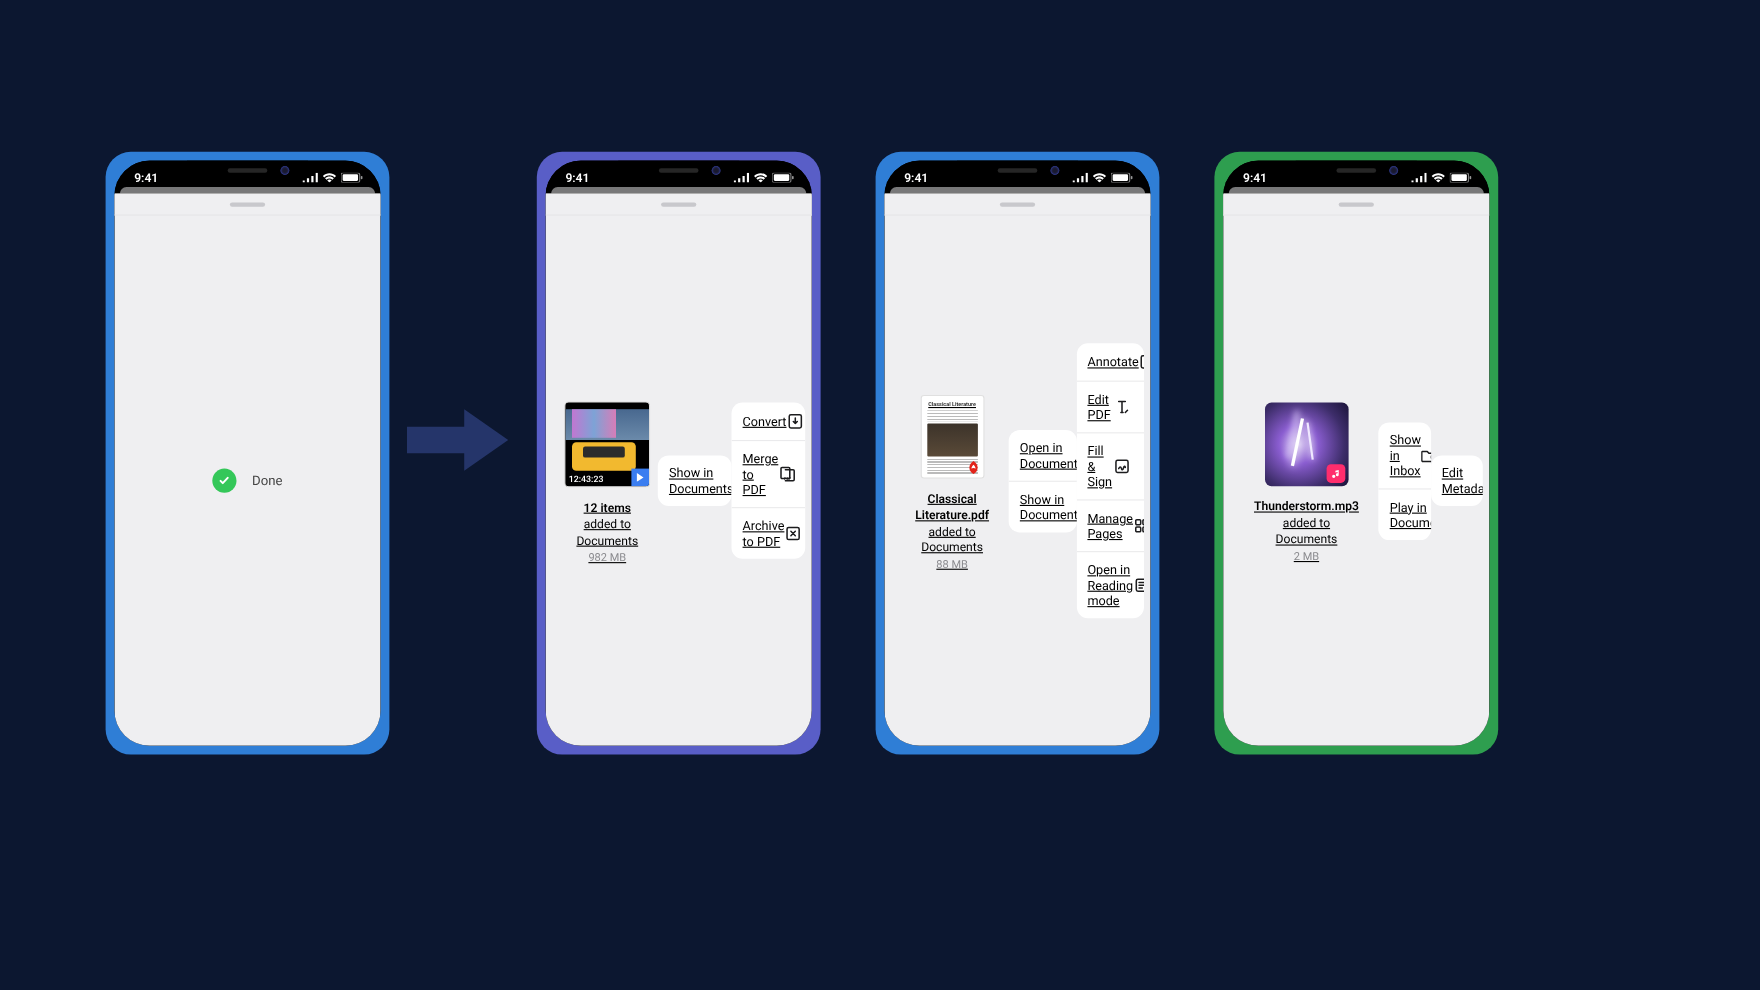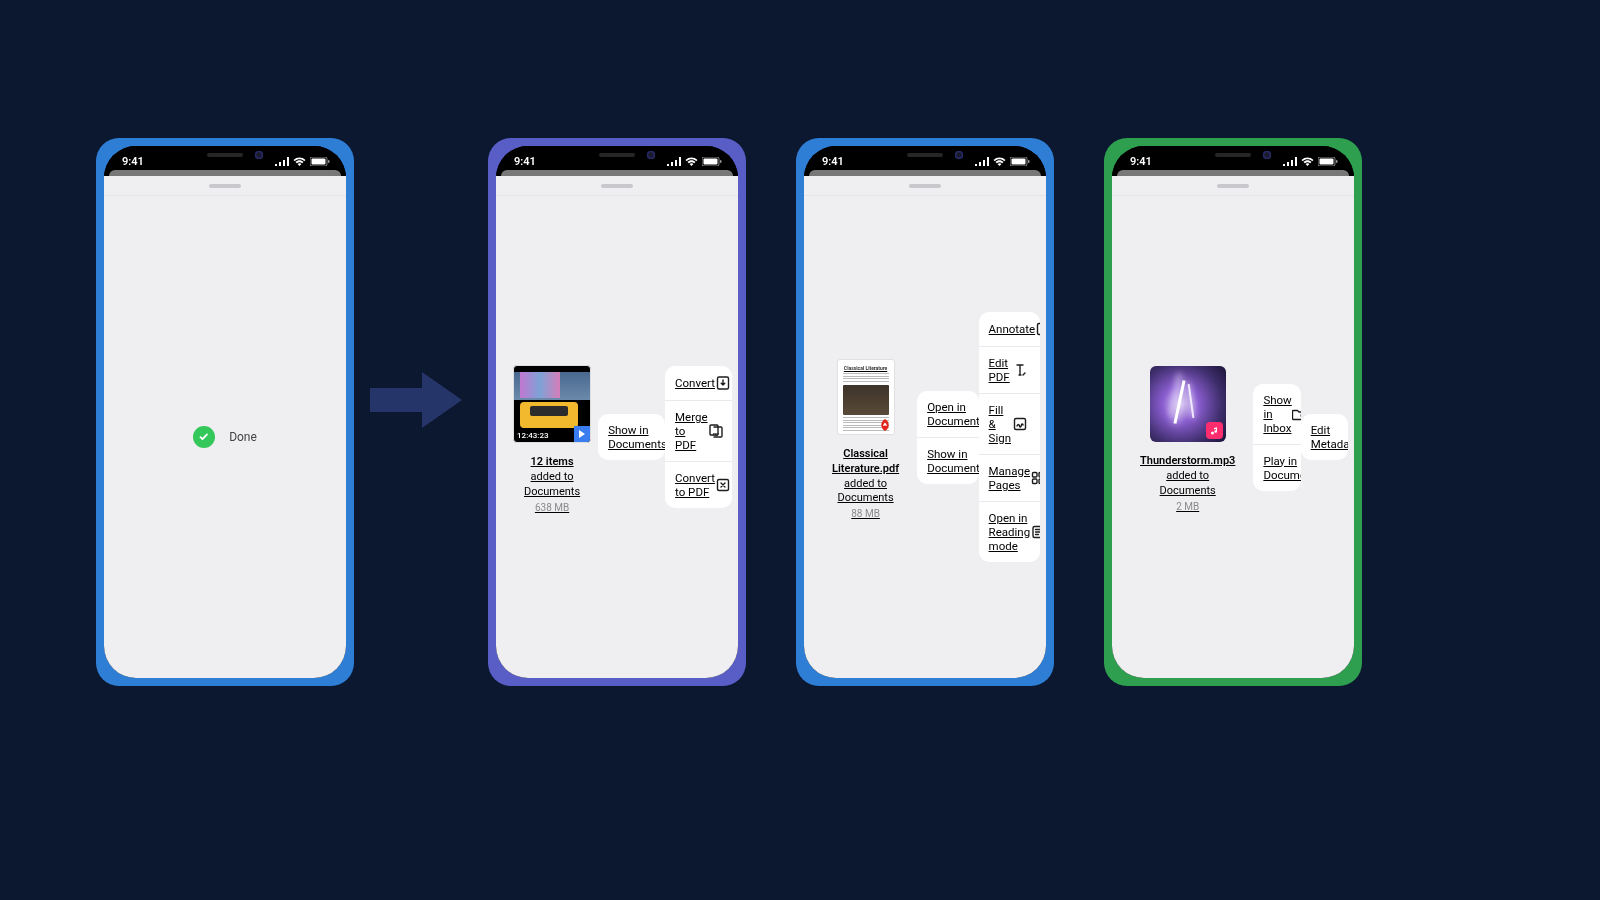--- a/index.html
+++ b/index.html
@@ -342,21 +342,21 @@
               <div class="timestamp">12:43:23</div>
               <div class="play-badge">
                 <svg width="8" height="8" viewBox="0 0 8 8">
                     <path d="M1 0 L7 4 L1 8 Z" fill="#fff"></path>
                   </svg>
               </div>
             </div>
             <div class="header-text">
               <span class="bold">12 items</span><span> added to Documents</span>
             </div>
-            <div class="sub-text">638 MB</div>
+            <div class="sub-text">982 MB</div>
           </div>
           <div class="action-group">
               <div class="action-row">
                 <span>Show in Documents</span>
                 <span class="action-icon">
                   <svg width="16" height="16" viewBox="0 0 16 16">
                     <path d="M1.5 4.5h4l1.5 1.5h6.5a1 1 0 0 1 1 1v5.5a1 1 0 0 1-1 1h-12a1 1 0 0 1-1-1V5a.5.5 0 0 1 .5-.5z" stroke="#1c1c1e" stroke-width="1.4" fill="none" stroke-linecap="round" stroke-linejoin="round"></path>
                     <circle cx="11" cy="9.5" r="1.8" stroke="#1c1c1e" stroke-width="1.4" fill="none" stroke-linecap="round" stroke-linejoin="round"></circle>
                     <path d="M12.3 10.8l1.4 1.4" stroke="#1c1c1e" stroke-width="1.4" fill="none" stroke-linecap="round" stroke-linejoin="round"></path>
                   </svg>
@@ -377,21 +377,21 @@
                 <span>Merge to PDF</span>
                 <span class="action-icon">
                   <svg width="16" height="16" viewBox="0 0 16 16">
                     <rect x="2" y="2" width="8" height="10" rx="1" stroke="#1c1c1e" stroke-width="1.4" fill="none" stroke-linecap="round" stroke-linejoin="round"></rect>
                     <path d="M6 4h7a1 1 0 0 1 1 1v8a1 1 0 0 1-1 1H6" stroke="#1c1c1e" stroke-width="1.4" fill="none" stroke-linecap="round" stroke-linejoin="round"></path>
                     <text x="8" y="13" font-size="3.5" fill="#1c1c1e" text-anchor="middle" font-weight="700">PDF</text>
                   </svg>
                 </span>
               </div>
               <div class="action-row">
-                <span>Convert to PDF</span>
+                <span>Archive to PDF</span>
                 <span class="action-icon">
                   <svg width="16" height="16" viewBox="0 0 16 16">
                     <rect x="2.5" y="2.5" width="11" height="11" rx="1.5" stroke="#1c1c1e" stroke-width="1.4" fill="none" stroke-linecap="round" stroke-linejoin="round"></rect>
                     <path d="M6 6l4 4M10 6l-4 4" stroke="#1c1c1e" stroke-width="1.4" fill="none" stroke-linecap="round" stroke-linejoin="round"></path>
                   </svg>
                 </span>
               </div>
             </div>
         </div>
       </div>

